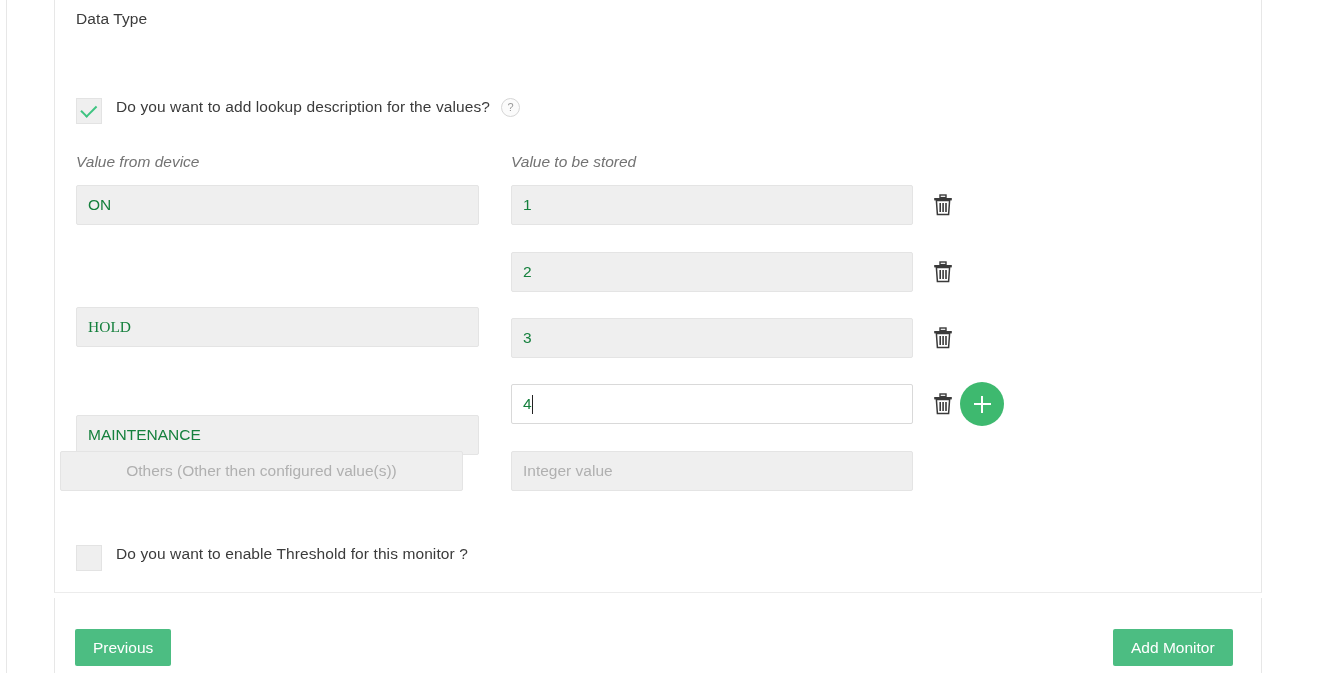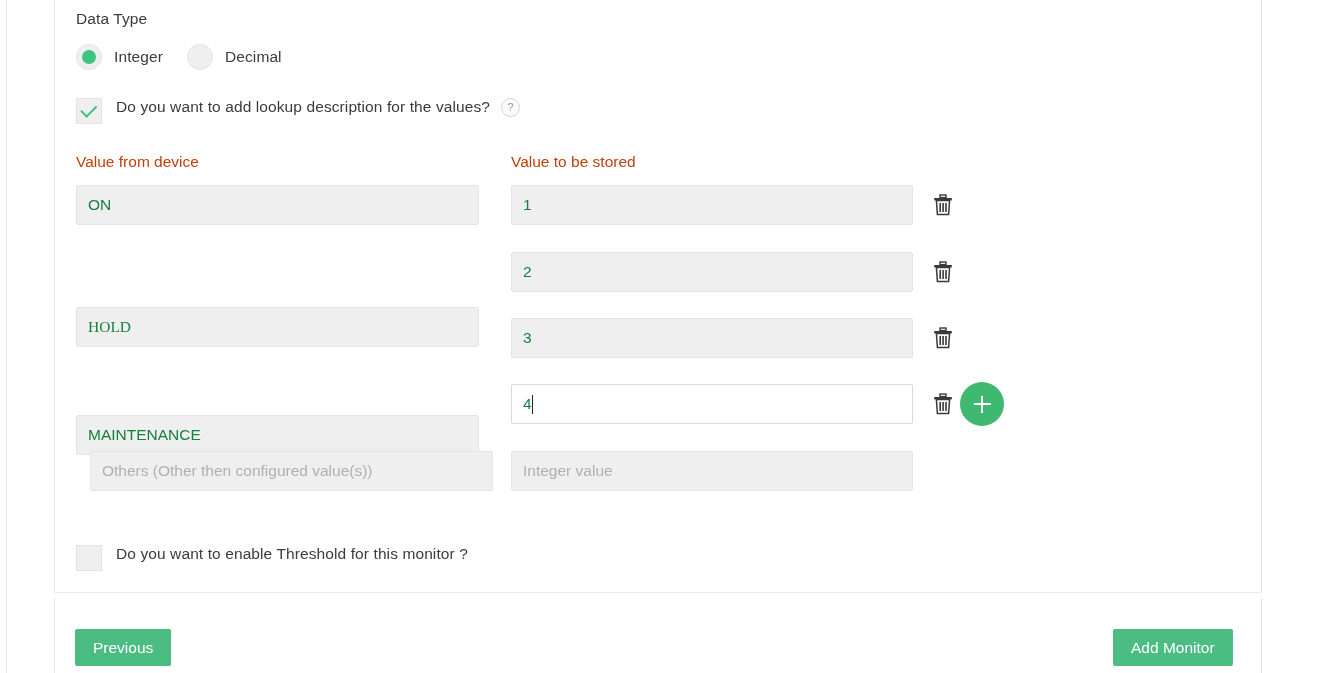--- a/index.html
+++ b/index.html
@@ -49,21 +49,22 @@
   
   .section-label {
     position: absolute;
     font-size: 15.5px;
     color: #3b3b3b;
     letter-spacing: 0.1px;
   }
   .col-header {
     position: absolute;
     font-size: 15.5px;
-    color: #c2410c;
+    color: #737373;
+    font-style: italic;
   }
   .inline-label {
     font-size: 15.5px;
     color: #3b3b3b;
     letter-spacing: 0.1px;
   }
 
   
   .radio-row { position: absolute; left: 21px; top: 45px; display: flex; align-items: center; }
   .radio {
@@ -169,30 +170,20 @@
 
 <div class="page">
 
   <div class="rail-left"></div>
 
   <div class="card">
     <div class="card-body">
 
       <div class="section-label" style="left:21px; top:11px;">Data Type</div>
 
-      <div class="radio-row">
-        <span class="radio">
-          <span class="dot"></span>
-        </span>
-        <span class="inline-label radio-label">Integer</span>
-        <span class="radio off">
-          
-        </span>
-        <span class="inline-label radio-label">Decimal</span>
-      </div>
 
       <div class="cb-row" style="left:21px; top:99px;">
         <span class="checkbox">
           <span class="tick"></span>
         </span>
         <span class="inline-label cb-label">Do you want to add lookup description for the values?</span>
         <span class="help-icon">?</span>
       </div>
 
       <div class="col-header" style="left:21px; top:154px;">Value from device</div>
@@ -247,21 +238,21 @@
           <rect x="6.4" y="9" width="1.6" height="9" fill="#3a3a3a"></rect>
           <rect x="9.3" y="9" width="1.6" height="9" fill="#3a3a3a"></rect>
           <rect x="12.2" y="9" width="1.6" height="9" fill="#3a3a3a"></rect>
         </svg>
       </button>
       <button class="plus-btn" style="left:905px; top:383px;">
         <span class="ph"></span>
         <span class="pv"></span>
       </button>
 
-      <input class="inp" style="left: 35px; top: 452px; width: 403px;" type="text" placeholder="Others (Other then configured value(s))">
+      <input class="inp" style="left: 5px; top: 452px; width: 403px; text-align: center;" type="text" placeholder="Others (Other then configured value(s))">
       <input class="inp" style="left: 456px; top: 452px; width: 402px;" type="text" placeholder="Integer value">
 
       <div class="cb-row" style="left:21px; top:546px;">
         <span class="checkbox unchecked">
           
         </span>
         <span class="inline-label cb-label">Do you want to enable Threshold for this monitor ?</span>
       </div>
 
     </div>

